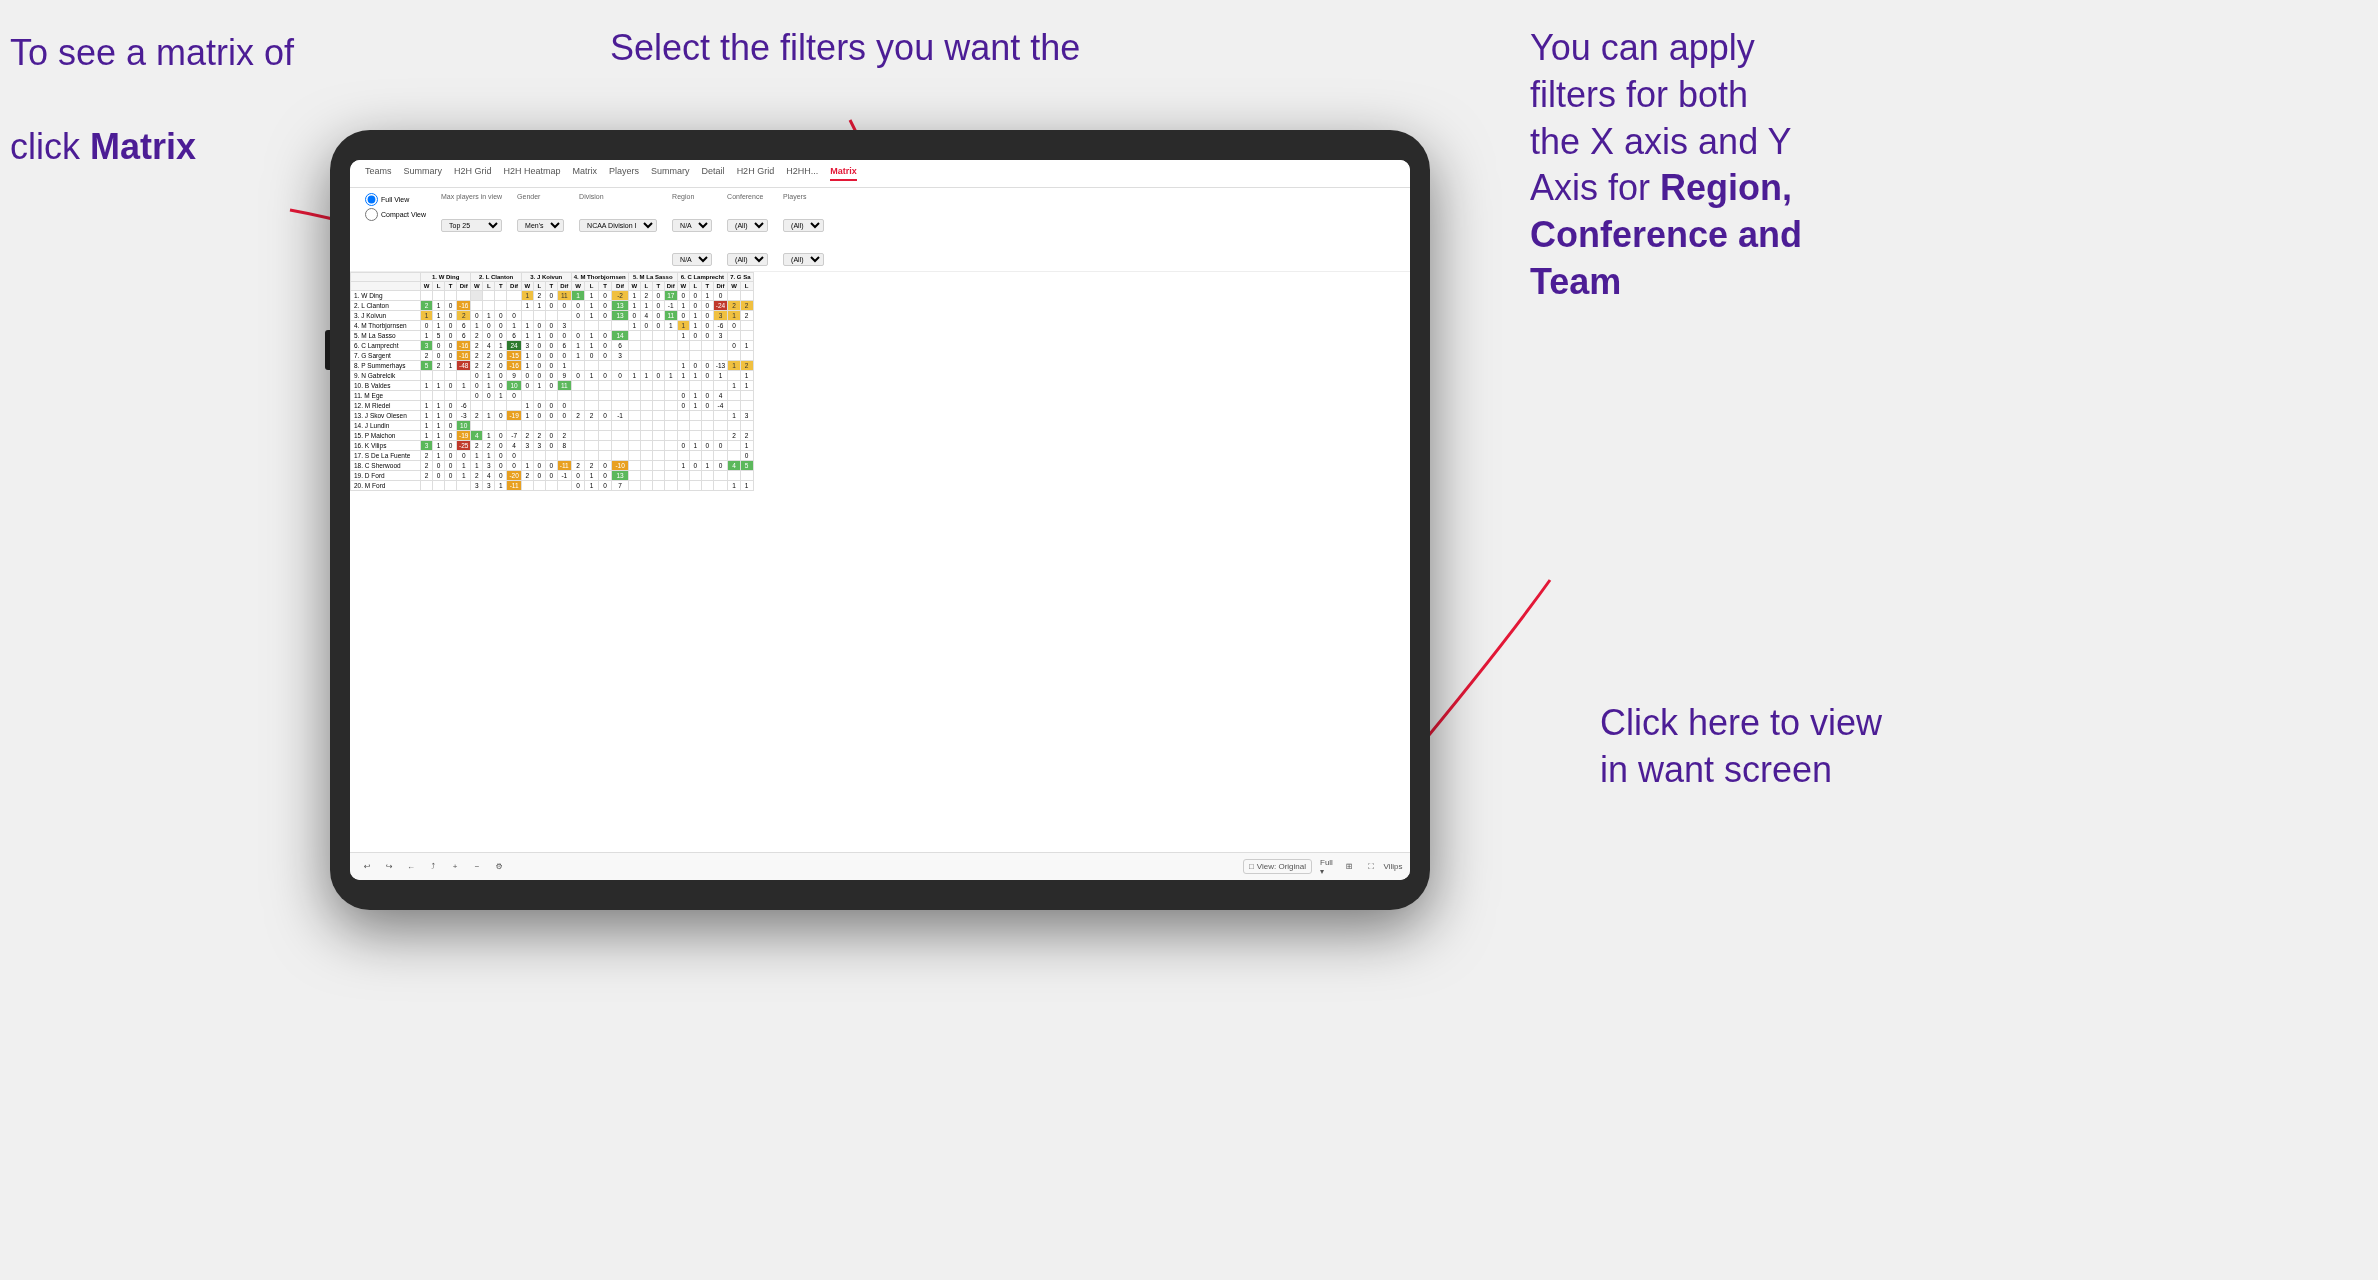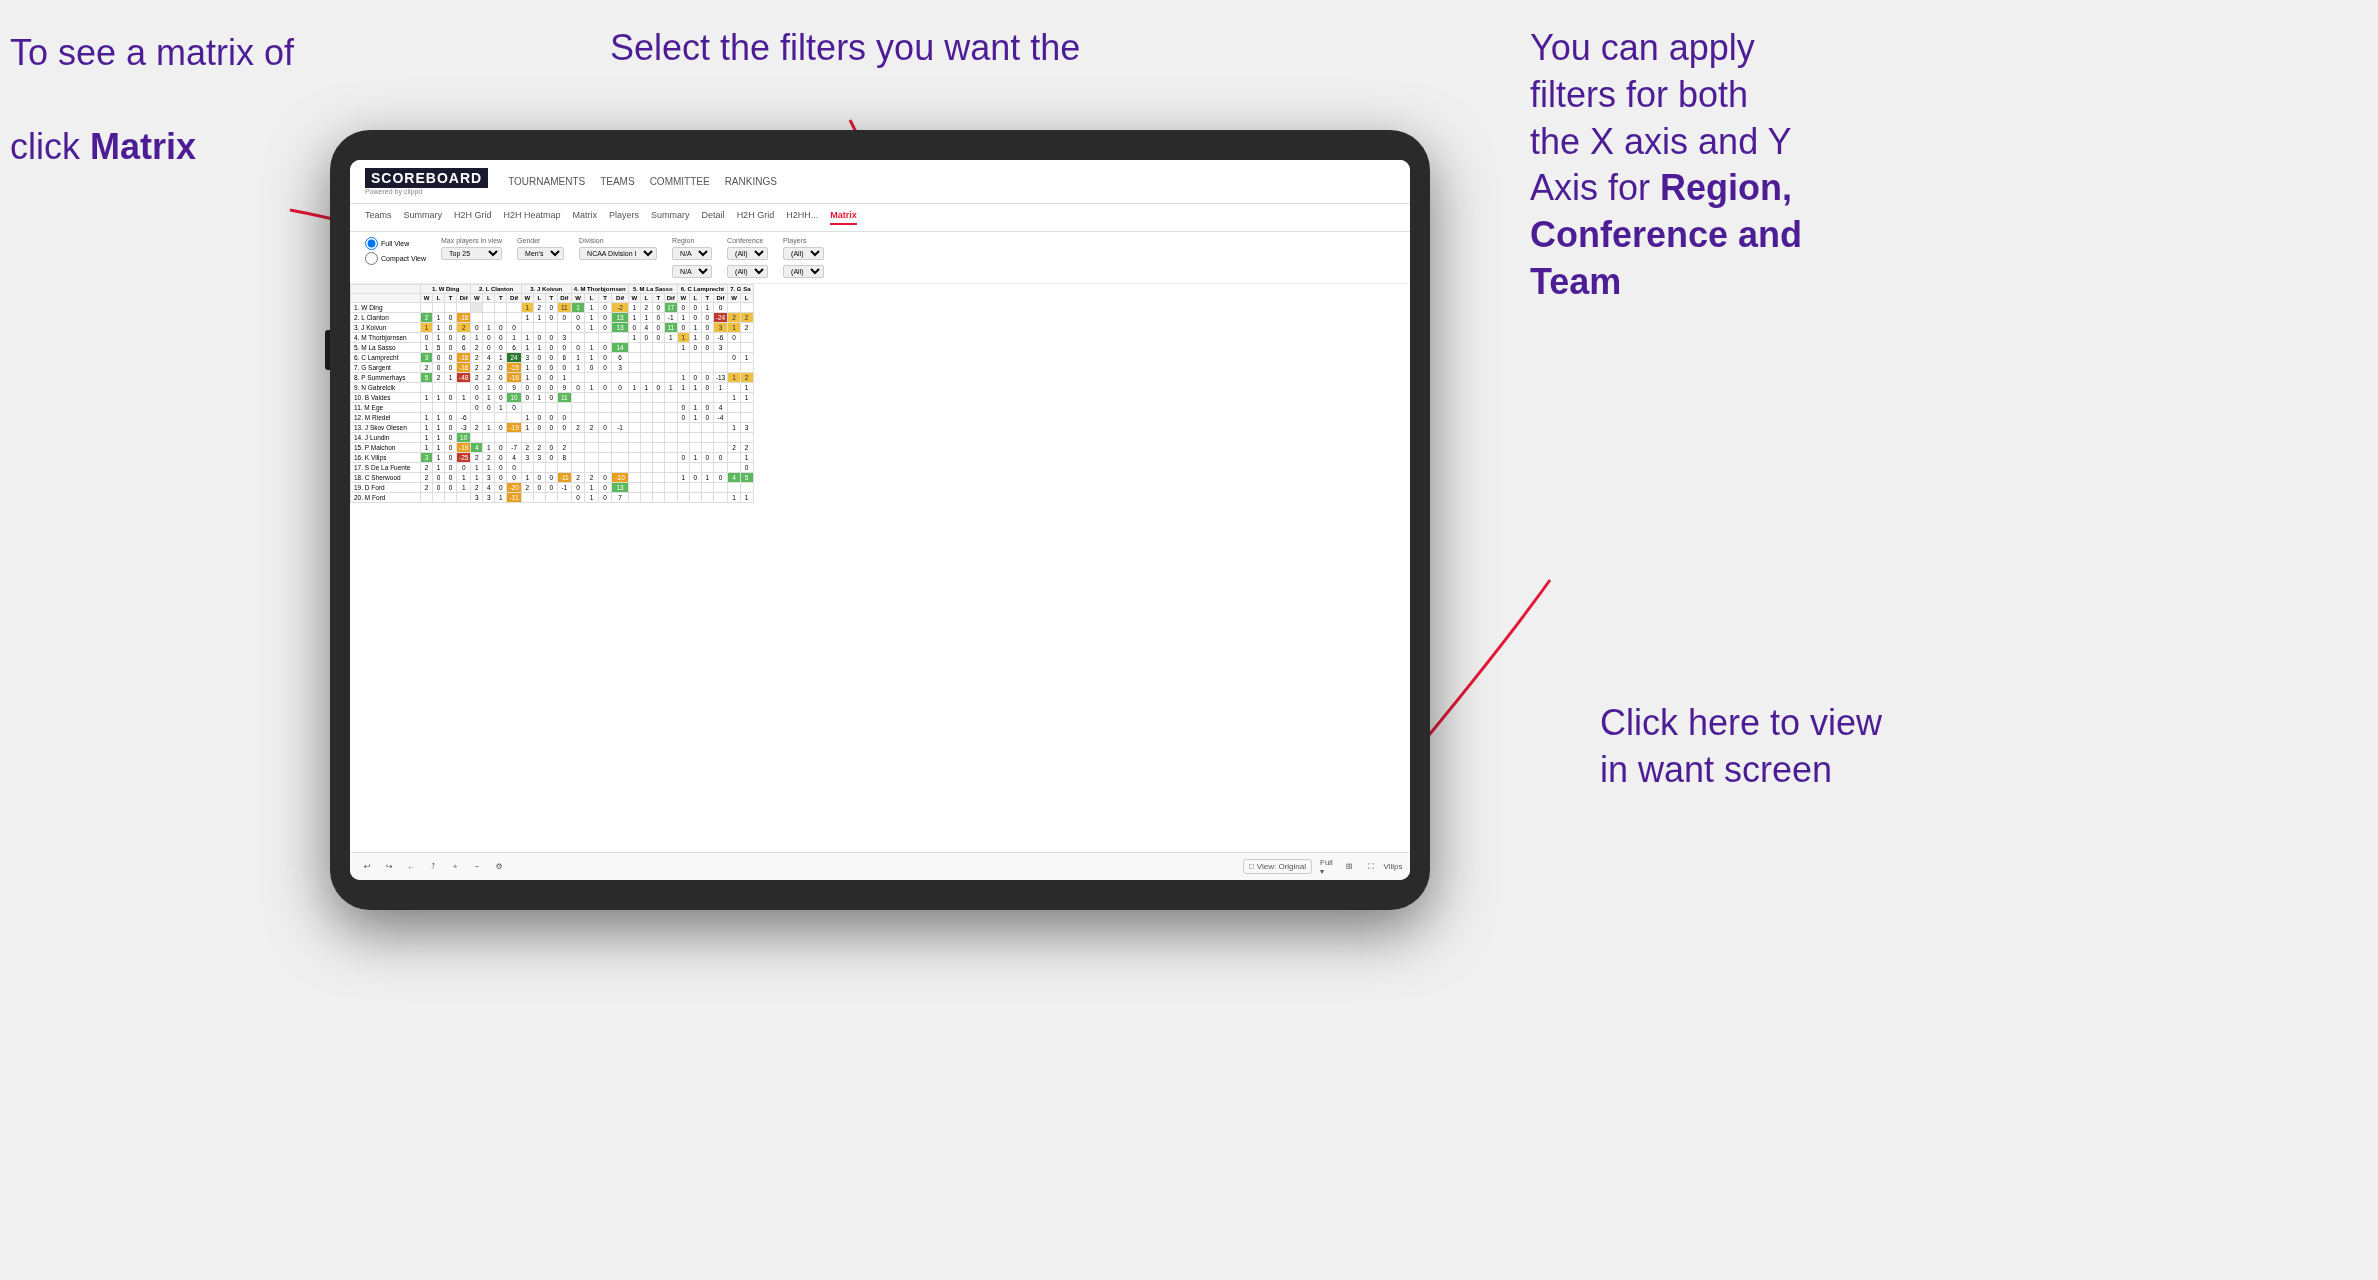--- a/index.html
+++ b/index.html
@@ -105,21 +105,21 @@
       border-bottom: 1px solid #eee;
       display: flex;
       gap: 15px;
       align-items: flex-start;
       font-size: 8px;
     }
 
     .filter-group {
       display: flex;
       flex-direction: column;
-      gap: 3px;
+      gap: 19px;
     }
 
     .filter-group label { font-size: 7px; color: #666; }
 
     .filter-group select {
       font-size: 7px;
       padding: 1px 3px;
       border: 1px solid #ccc;
       border-radius: 2px;
     }
@@ -281,32 +281,20 @@
     <marker id="arrow4" markerWidth="8" markerHeight="8" refX="6" refY="3" orient="auto">
       <path d="M0,0 L0,6 L8,3 z" fill="#e31837"></path>
     </marker>
   </defs>
 </svg>
 
 <div class="tablet-frame">
   <div class="side-button"></div>
   <div class="tablet-screen">
 
-    <div class="app-header">
-      <div class="scoreboard-logo">
-        <div class="logo-main">SCOREBOARD</div>
-        <div class="logo-sub">Powered by clippd</div>
-      </div>
-      <div class="main-nav">
-        <span>TOURNAMENTS</span>
-        <span>TEAMS</span>
-        <span>COMMITTEE</span>
-        <span>RANKINGS</span>
-      </div>
-    </div>
 
     <div class="sub-tabs">
       <span class="tab">Teams</span>
       <span class="tab">Summary</span>
       <span class="tab">H2H Grid</span>
       <span class="tab">H2H Heatmap</span>
       <span class="tab">Matrix</span>
       <span class="tab">Players</span>
       <span class="tab">Summary</span>
       <span class="tab">Detail</span>

